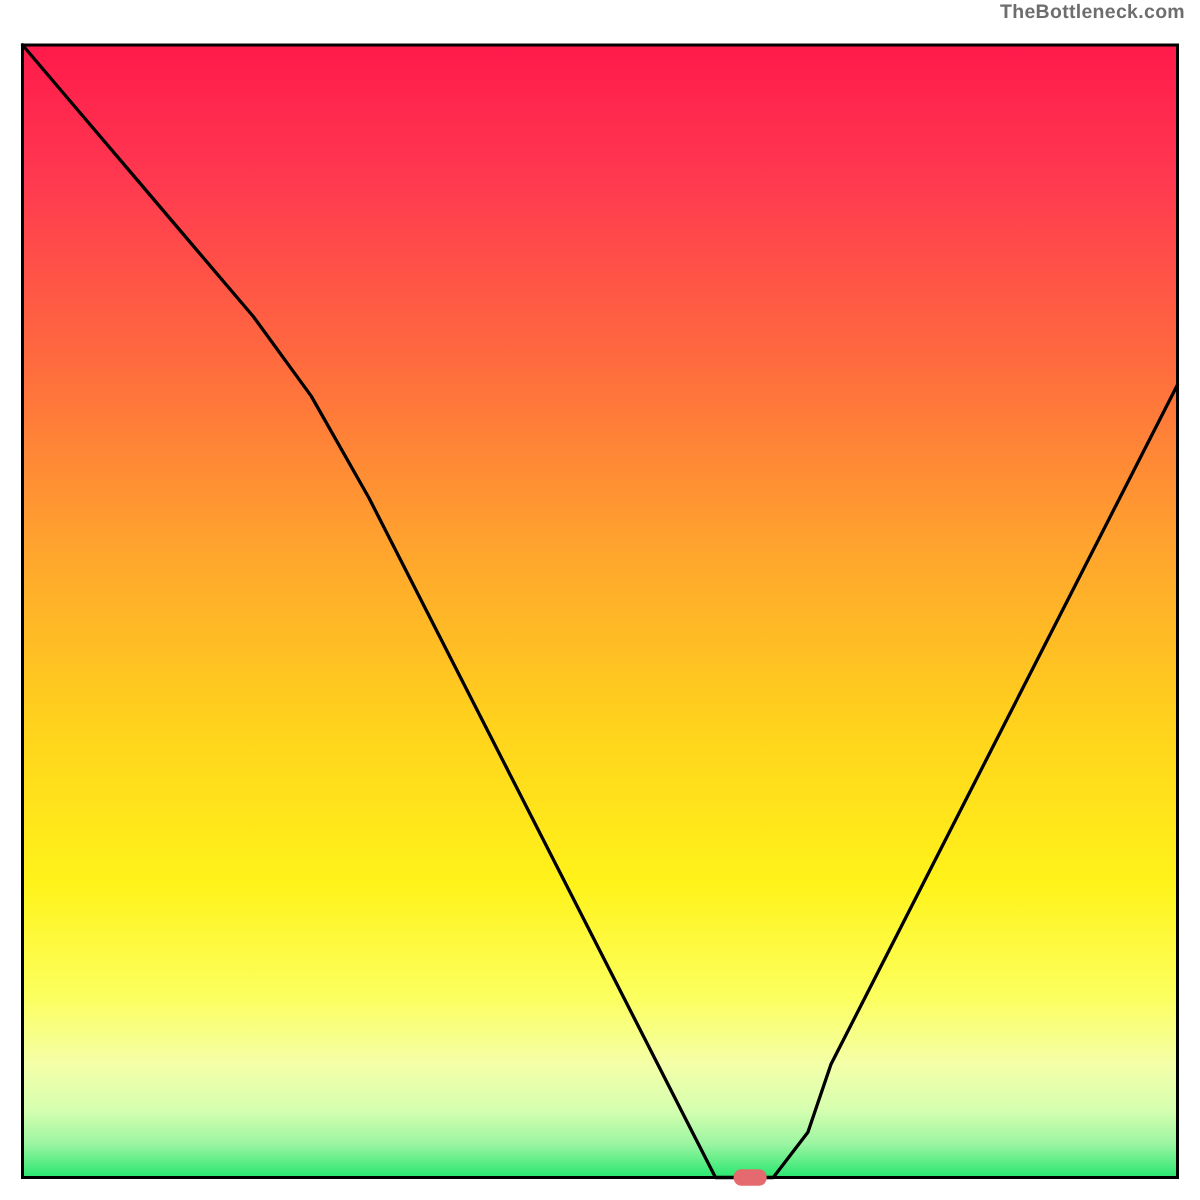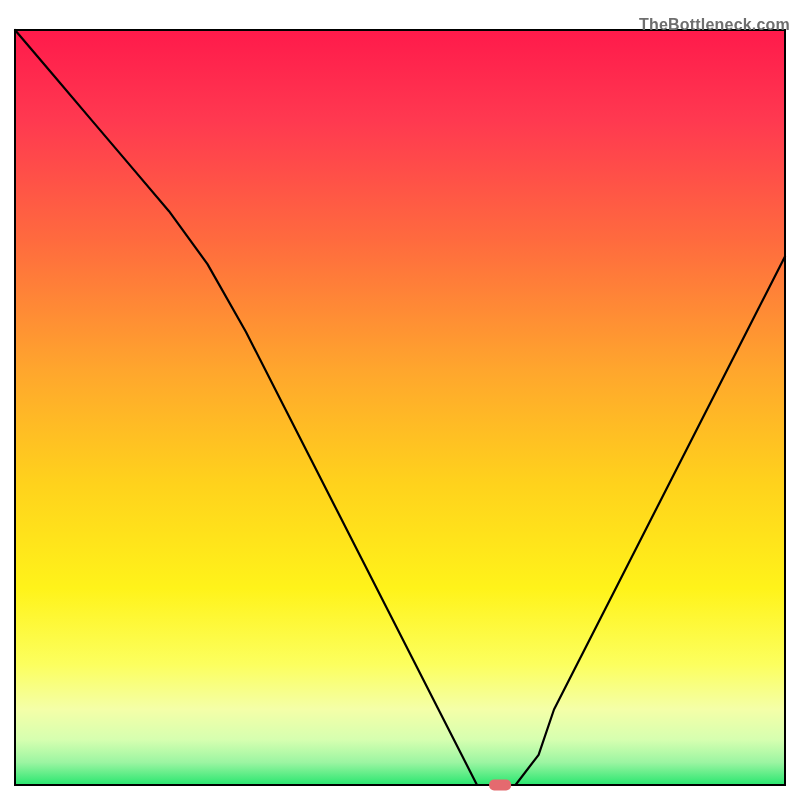--- a/index.html
+++ b/index.html
@@ -10,23 +10,23 @@
     background: #ffffff;
     font-family: Arial, Helvetica, sans-serif;
   }
   .chart-container {
     position: relative;
     width: 800px;
     height: 800px;
   }
   .watermark {
     position: absolute;
-    top: 16px;
+    top: 0;
     right: 10px;
-    font-size: 16px;
+    font-size: 13px;
     font-weight: 600;
     color: #6e6e6e;
     letter-spacing: 0.2px;
     z-index: 20;
   }
   svg.plot {
     position: absolute;
     left: 0;
     top: 0;
     width: 800px;

